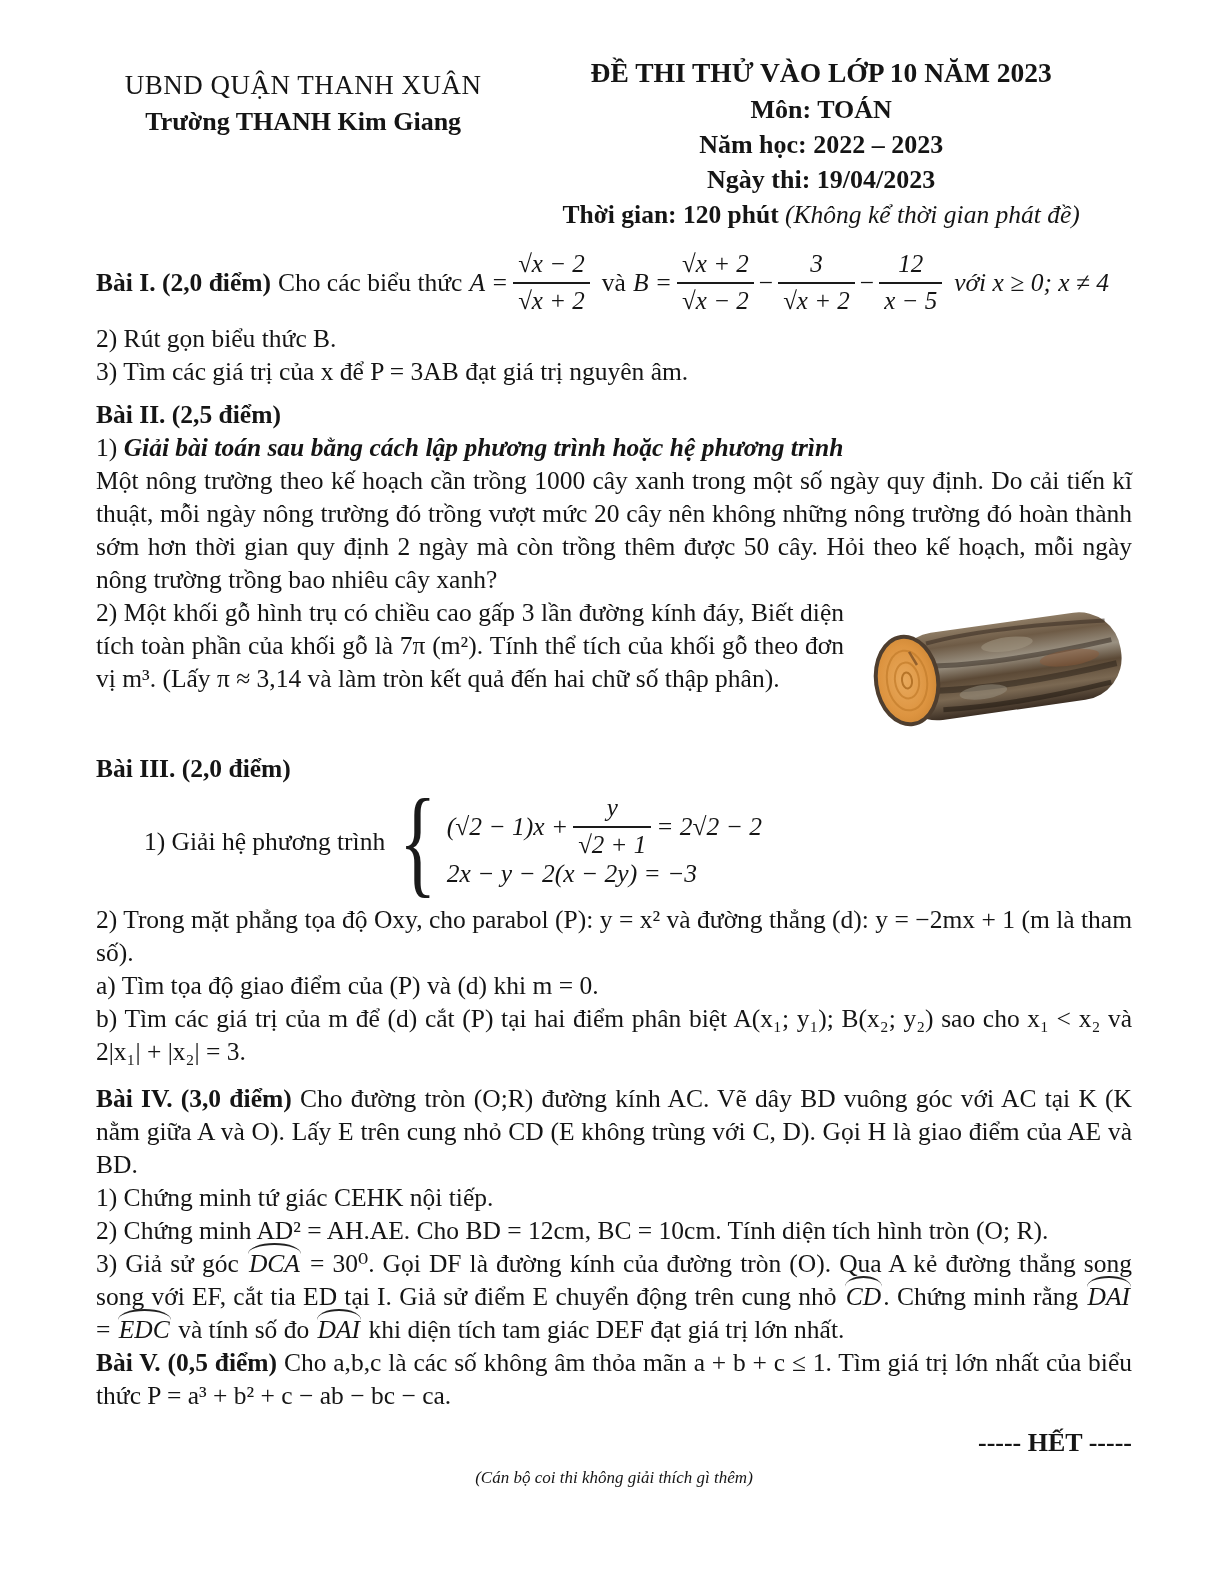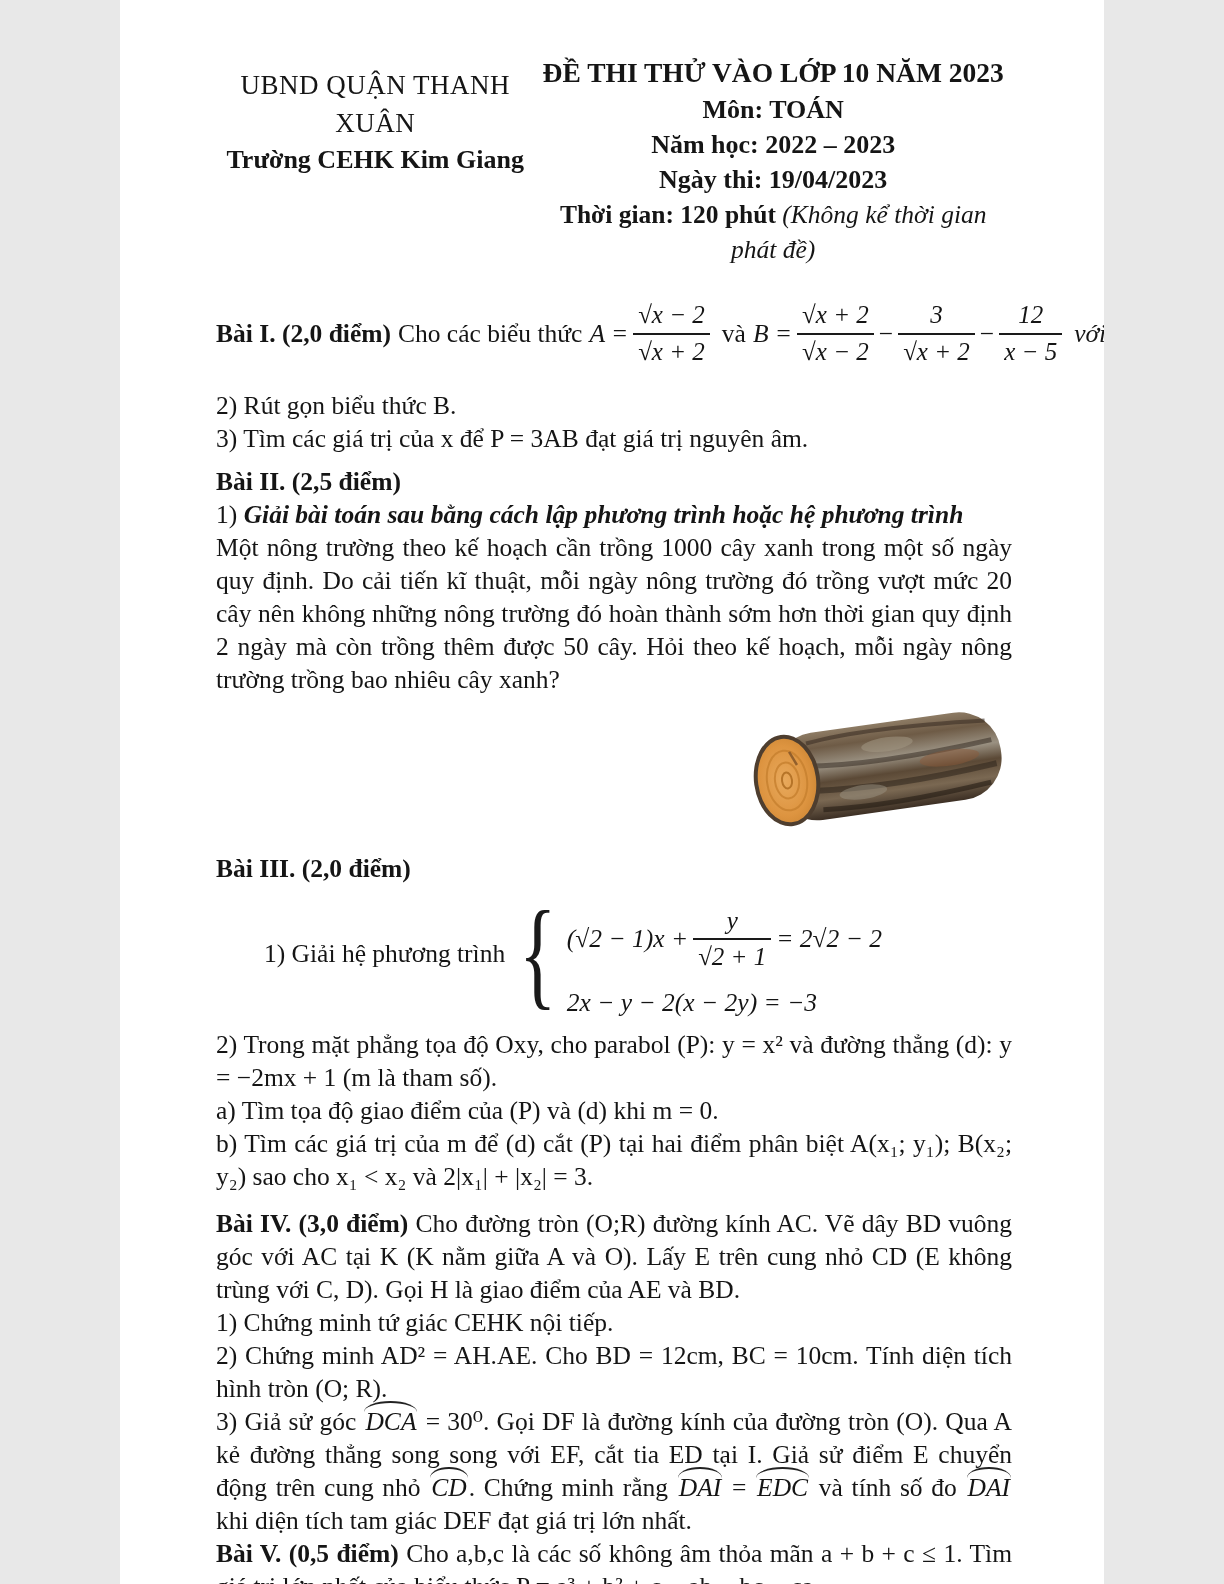--- a/index.html
+++ b/index.html
@@ -1,18 +1,18 @@
 <!DOCTYPE html>
 <html><head>
 <meta charset="utf-8">
 <style>
   html,body{margin:0;padding:0;background:#e8e8e8;}
   .page{
     position:relative;
-    width:984px;height:1584px;
+    width:1224px;height:1584px;
     background:#ffffff;
     color:#151515;
     font-family:"Liberation Serif","DejaVu Serif",serif;
     overflow:hidden;
     margin:0 auto;
   }
   .content{padding:54px 92px 0 96px;}
 
   
   .header{display:flex;}
@@ -26,21 +26,21 @@
   .hr-last .bold{font-weight:bold;}
   .hr-last .ital{font-style:italic;}
 
   
   .para{font-size:25.5px;line-height:33px;text-align:justify;margin:0;}
   .plabel{font-weight:bold;}
   .math{font-style:italic;}
   p{margin:0;}
 
   
-  .frac{display:inline-block;vertical-align:middle;text-align:center;margin:16px 5px;font-style:italic;font-size:25px;line-height:1.15;}
+  .frac{display:inline-block;vertical-align:middle;text-align:center;margin:0 5px;font-style:italic;font-size:25px;line-height:1.15;}
   .frac .num{display:block;padding:0 5px 3px;border-bottom:2px solid #1a1a1a;}
   .frac .den{display:block;padding:3px 5px 0;}
 
   
   .formula-row{display:flex;align-items:center;margin:4px 0 6px 0;font-size:25.5px;flex-wrap:nowrap;white-space:nowrap;}
   .formula-row .gap{margin:0 7px;}
 
   
   .system{display:flex;align-items:center;margin:6px 0 10px 0;}
   .brace{font-size:120px;font-weight:400;line-height:.85;display:inline-block;transform:scaleX(.65);margin:0 0 0 4px;color:#1a1a1a;}
@@ -65,21 +65,21 @@
 </style>
 </head>
 <body>
 
 <div class="page">
   <div class="content">
 
     <div class="header">
       <div class="header-left">
         <div class="hl1">UBND QUẬN THANH XUÂN</div>
-        <div class="hl2">Trường CEHK Kim Giang</div>
+        <div class="hl2">Trường THANH Kim Giang</div>
       </div>
       <div class="header-right">
         <div class="hr1">ĐỀ THI THỬ VÀO LỚP 10 NĂM 2023</div>
         <div class="hr">Môn: TOÁN</div>
         <div class="hr">Năm học: 2022 – 2023</div>
         <div class="hr">Ngày thi: 19/04/2023</div>
         <div class="hr-last"><span class="bold">Thời gian: 120 phút</span><span class="ital"> (Không kể thời gian phát đề)</span></div>
       </div>
     </div>
 
@@ -149,20 +149,21 @@
             <ellipse cx="120" cy="92" rx="24" ry="7" fill="#9a9182" opacity="0.5"></ellipse>
             <ellipse cx="46" cy="70" rx="33" ry="46" fill="#4e3e2f"></ellipse>
             <ellipse cx="46" cy="70" rx="29" ry="42" fill="url(#cutface)"></ellipse>
             <ellipse cx="46" cy="70" rx="20" ry="30" fill="none" stroke="#c57f2e" stroke-width="2" opacity="0.8"></ellipse>
             <ellipse cx="46" cy="70" rx="12" ry="18" fill="none" stroke="#c57f2e" stroke-width="2" opacity="0.8"></ellipse>
             <ellipse cx="46" cy="70" rx="5" ry="8" fill="none" stroke="#b06f24" stroke-width="2" opacity="0.9"></ellipse>
             <path d="M52 42 l6 14" stroke="#8a5a2a" stroke-width="2.5" opacity="0.9"></path>
           </g>
         </svg>
       </div>
+      <p class="para">2) Một khối gỗ hình trụ có chiều cao gấp 3 lần đường kính đáy, Biết diện tích toàn phần của khối gỗ là 7π (m²). Tính thể tích của khối gỗ theo đơn vị m³. (Lấy π ≈ 3,14 và làm tròn kết quả đến hai chữ số thập phân).</p>
       <div class="clear"></div>
     </div>
 
     <div class="spacer-sm"></div>
 
     <p class="para plabel">Bài III. (2,0 điểm)</p>
     <div class="system">
       <span style="font-size:25.5px;margin-left:48px;">1) Giải hệ phương trình</span>
       <span class="brace">{</span>
       <span class="eqs">

